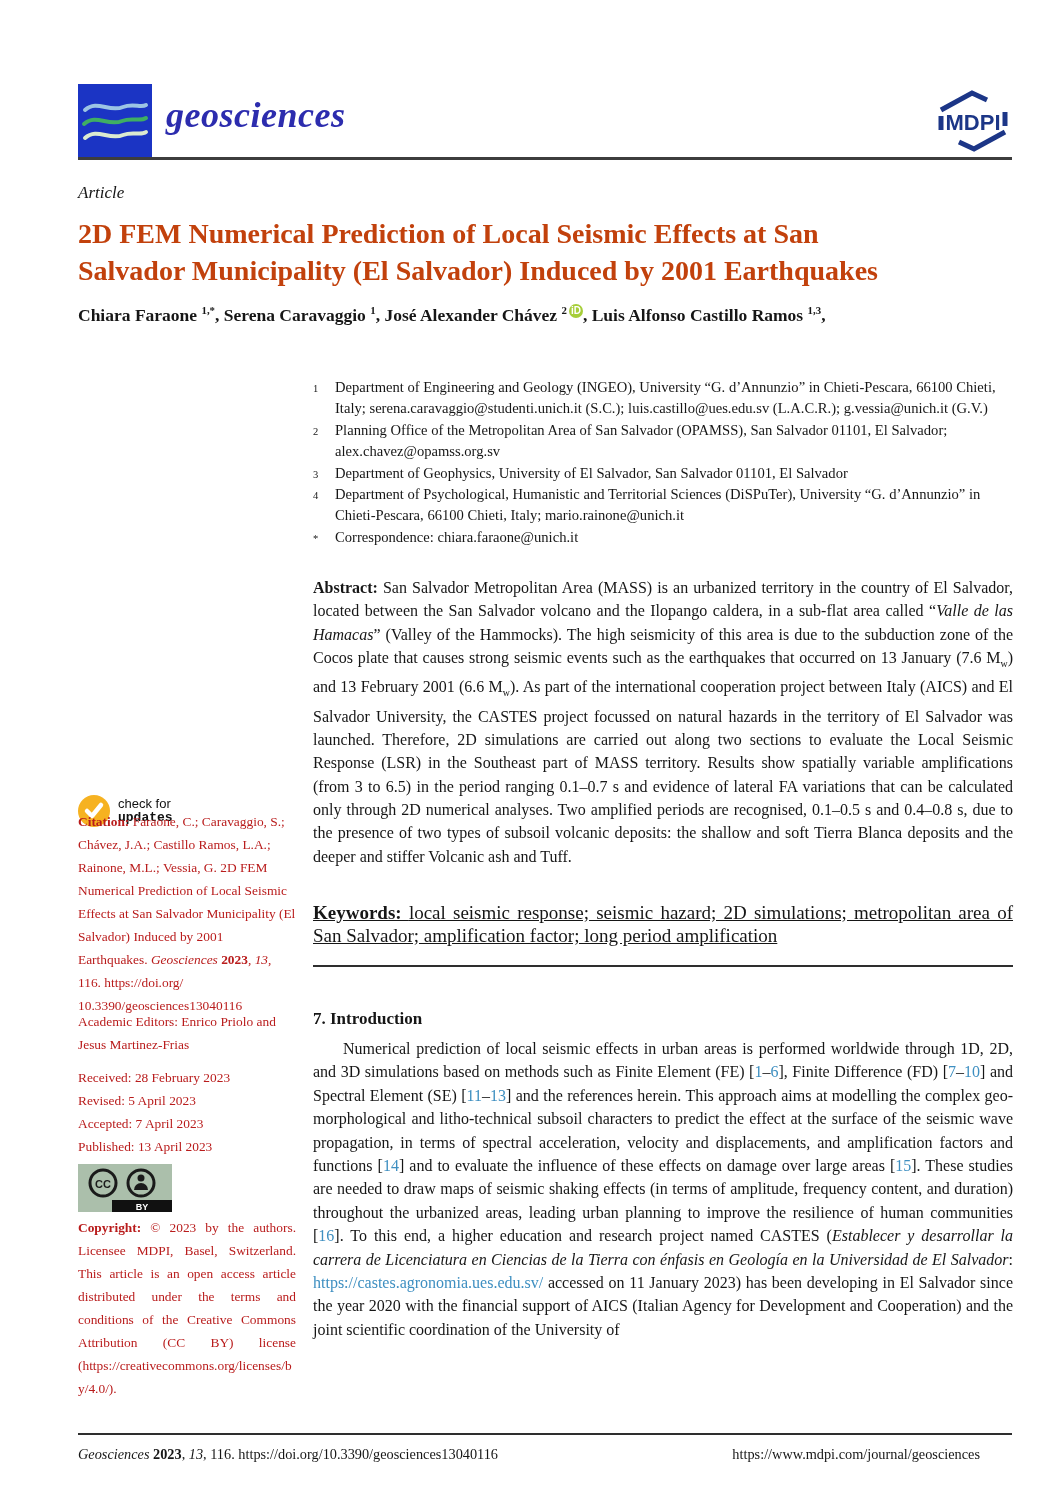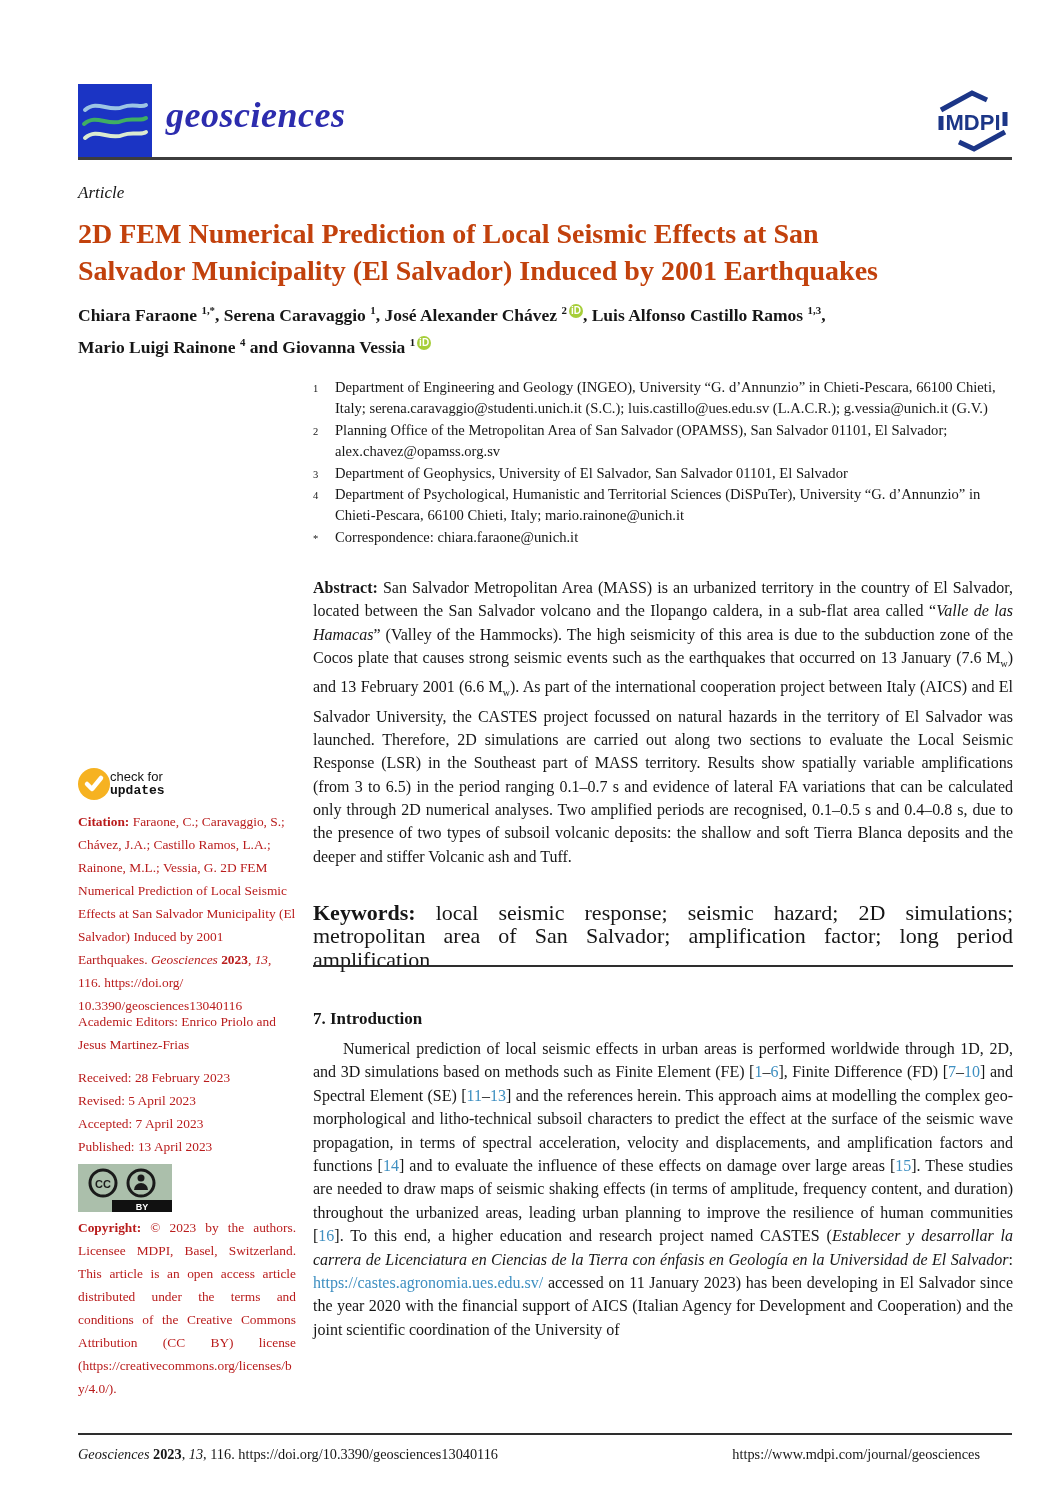--- a/index.html
+++ b/index.html
@@ -30,27 +30,27 @@
   .authors-line{white-space:nowrap;}
 
   
   .affiliations{position:absolute;left:297px;top:377px;width:700px;font-size:14.6px;line-height:21.4px;}
   .aff-row{display:flex;}
   .aff-marker{flex:0 0 22px;font-size:10.5px;transform:translateY(1px);}
   .aff-text{flex:1;text-align:left;}
 
   
   .abstract{position:absolute;left:297px;top:576px;width:700px;font-size:16px;line-height:23.3px;text-align:justify;}
-  .keywords{position:absolute;left:297px;top:901px;width:700px;font-size:22px;line-height:23.3px;text-align:justify;}
+  .keywords{position:absolute;left:297px;top:901px;width:700px;font-size:19px;line-height:23.3px;text-align:justify;text-decoration:underline;}
   .mid-divider{position:absolute;left:297px;top:965px;width:700px;height:2px;background:#2e2e2e;}
   .section-heading{position:absolute;left:297px;top:1009px;width:700px;font-size:17px;font-weight:700;}
   .intro-para{position:absolute;left:297px;top:1037px;width:700px;font-size:16px;line-height:23.4px;text-align:justify;text-indent:30px;}
 
   
-  .check-updates{position:absolute;left:62px;top:768px;display:flex;align-items:center;gap:0;cursor:pointer;}
+  .check-updates{position:absolute;left:62px;top:795px;display:flex;align-items:center;gap:8px;cursor:pointer;}
   .check-circle{width:32px;height:32px;border-radius:50%;background:var(--crossmark-yellow);display:flex;align-items:center;justify-content:center;}
   .check-updates-text{font-family:"Liberation Sans","DejaVu Sans",sans-serif;font-size:13px;line-height:14px;color:#111;}
   .check-updates-text .l2{font-weight:700;font-family:Liberation Mono, monospace;}
   .sidebar-block{position:absolute;left:62px;width:218px;font-size:13.4px;line-height:23px;color:#b91c1c;overflow-wrap:break-word;}
   .citation-block{top:810px;}
   .editors-block{top:1010px;}
   .dates-block{top:1066px;}
   .cc-badge{position:absolute;left:62px;top:1164px;cursor:pointer;}
   .copyright-block{top:1216px;text-align:justify;}
 
@@ -96,21 +96,20 @@
   </div>
   <div class="header-rule"></div>
 
   <div class="article-label">Article</div>
   <div class="title">
     <div class="title-line">2D FEM Numerical Prediction of Local Seismic Effects at San</div>
     <div class="title-line">Salvador Municipality (El Salvador) Induced by 2001 Earthquakes</div>
   </div>
   <div class="authors">
     <div class="authors-line"><span class="b">Chiara Faraone </span><span class="b sup">1,*</span><span class="b">, </span><span class="b">Serena Caravaggio </span><span class="b sup">1</span><span class="b">, </span><span class="b">José Alexander Chávez </span><span class="b sup">2</span><span class="inline-icon orcid-icon">iD</span><span class="b">, </span><span class="b">Luis Alfonso Castillo Ramos </span><span class="b sup">1,3</span><span class="b">,</span></div>
-    <div class="authors-line"><span class="b">Mario Luigi Rainone </span><span class="b sup">4</span><span class="b"> and Giovanna Vessia </span><span class="b sup">1</span><span class="inline-icon orcid-icon">iD</span></div>
   </div>
 
   <div class="affiliations">
     <div class="aff-row">
       <span class="aff-marker">1</span>
       <span class="aff-text">Department of Engineering and Geology (INGEO), University “G. d’Annunzio” in Chieti-Pescara, 66100 Chieti, Italy; serena.caravaggio@studenti.unich.it (S.C.); luis.castillo@ues.edu.sv (L.A.C.R.); g.vessia@unich.it (G.V.)</span>
     </div>
     <div class="aff-row">
       <span class="aff-marker">2</span>
       <span class="aff-text">Planning Office of the Metropolitan Area of San Salvador (OPAMSS), San Salvador 01101, El Salvador; alex.chavez@opamss.org.sv</span>

